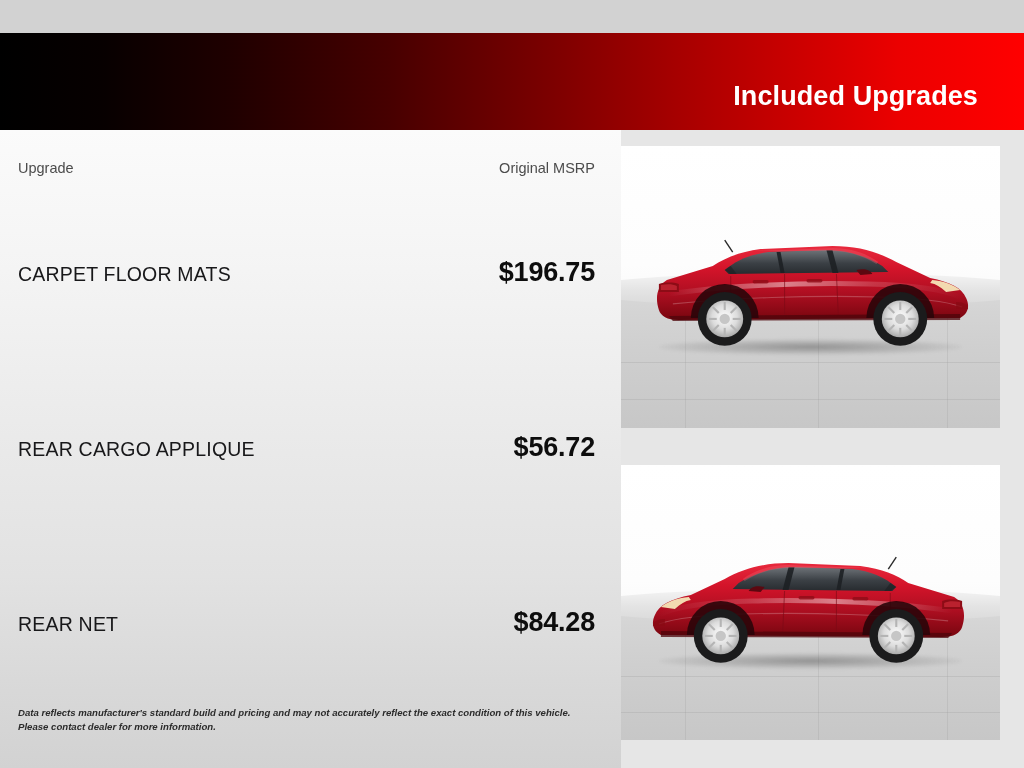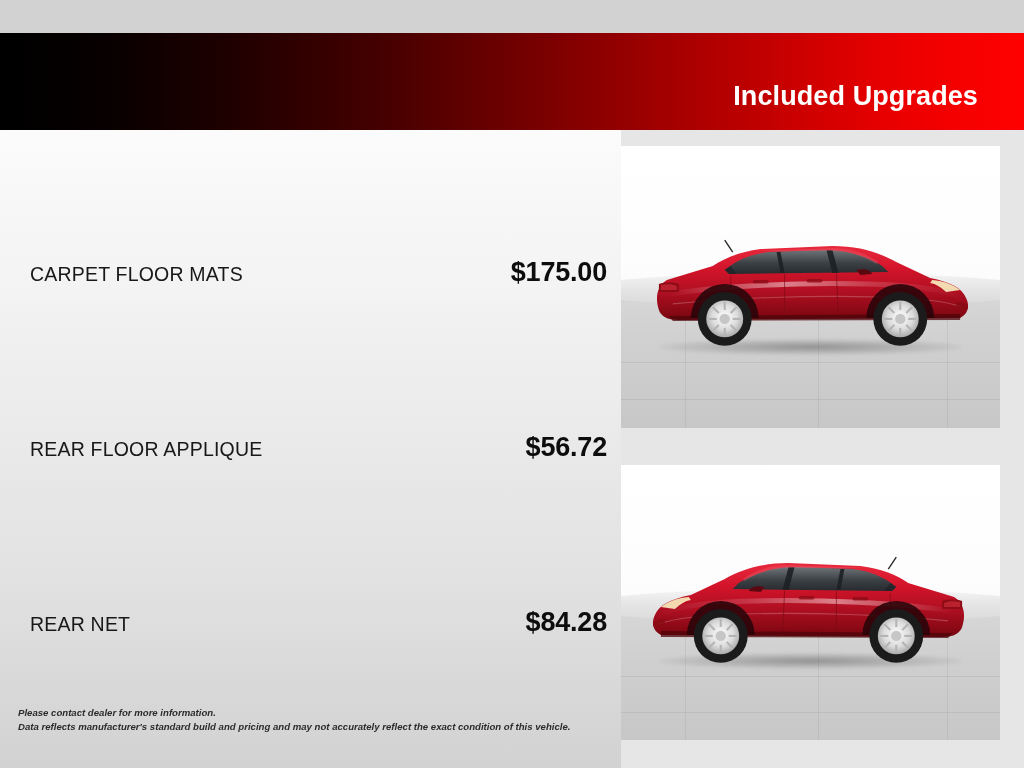--- a/index.html
+++ b/index.html
@@ -81,21 +81,20 @@
     font-weight: normal;
     line-height: 20px;
     text-align: right;
   }
 
   .rows {
     position: absolute;
     left: 0;
     top: 50px;
     width: 621px;
-    padding-left: 12px;
   }
   .row {
     position: relative;
     height: 175px;
   }
   .row-inner {
     position: absolute;
     left: 0;
     right: 0;
     top: 0;
@@ -227,49 +226,53 @@
 <body>
 
 <div class="page">
 
   <div class="banner">
     <div class="banner-title">Included Upgrades</div>
   </div>
 
   <div class="content">
 
+    <div class="table-head">
+      <div class="col-upgrade-head">Upgrade</div>
+      <div class="col-msrp-head">Original MSRP</div>
+    </div>
 
     <div class="rows">
 
       <div class="row">
         <div class="row-inner">
           <div class="row-label">CARPET FLOOR MATS</div>
-          <div class="row-price">$175.00</div>
+          <div class="row-price">$196.75</div>
         </div>
       </div>
 
       <div class="row">
         <div class="row-inner">
-          <div class="row-label">REAR FLOOR APPLIQUE</div>
+          <div class="row-label">REAR CARGO APPLIQUE</div>
           <div class="row-price">$56.72</div>
         </div>
       </div>
 
       <div class="row">
         <div class="row-inner">
           <div class="row-label">REAR NET</div>
           <div class="row-price">$84.28</div>
         </div>
       </div>
 
     </div>
 
     <div class="disclaimer">
+      <span>Data reflects manufacturer's standard build and pricing and may not accurately reflect the exact condition of this vehicle.</span>
       <span>Please contact dealer for more information.</span>
-      <span>Data reflects manufacturer's standard build and pricing and may not accurately reflect the exact condition of this vehicle.</span>
     </div>
 
   </div>
 
   <div class="gallery">
 
     <div class="photo photo-top">
       <div class="scene">
         <div class="floor">
           <div class="floor-seam seam-h1"></div>

